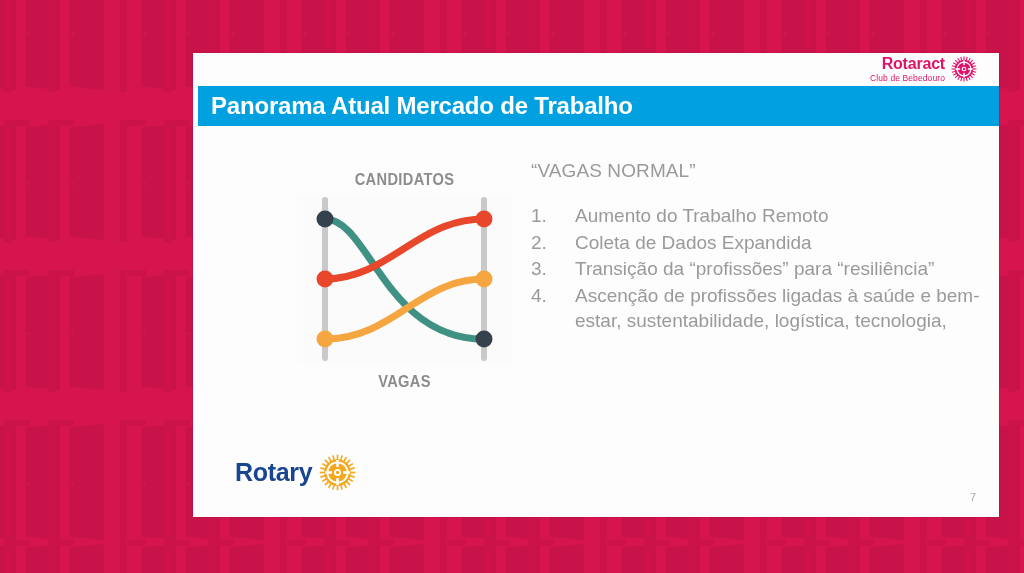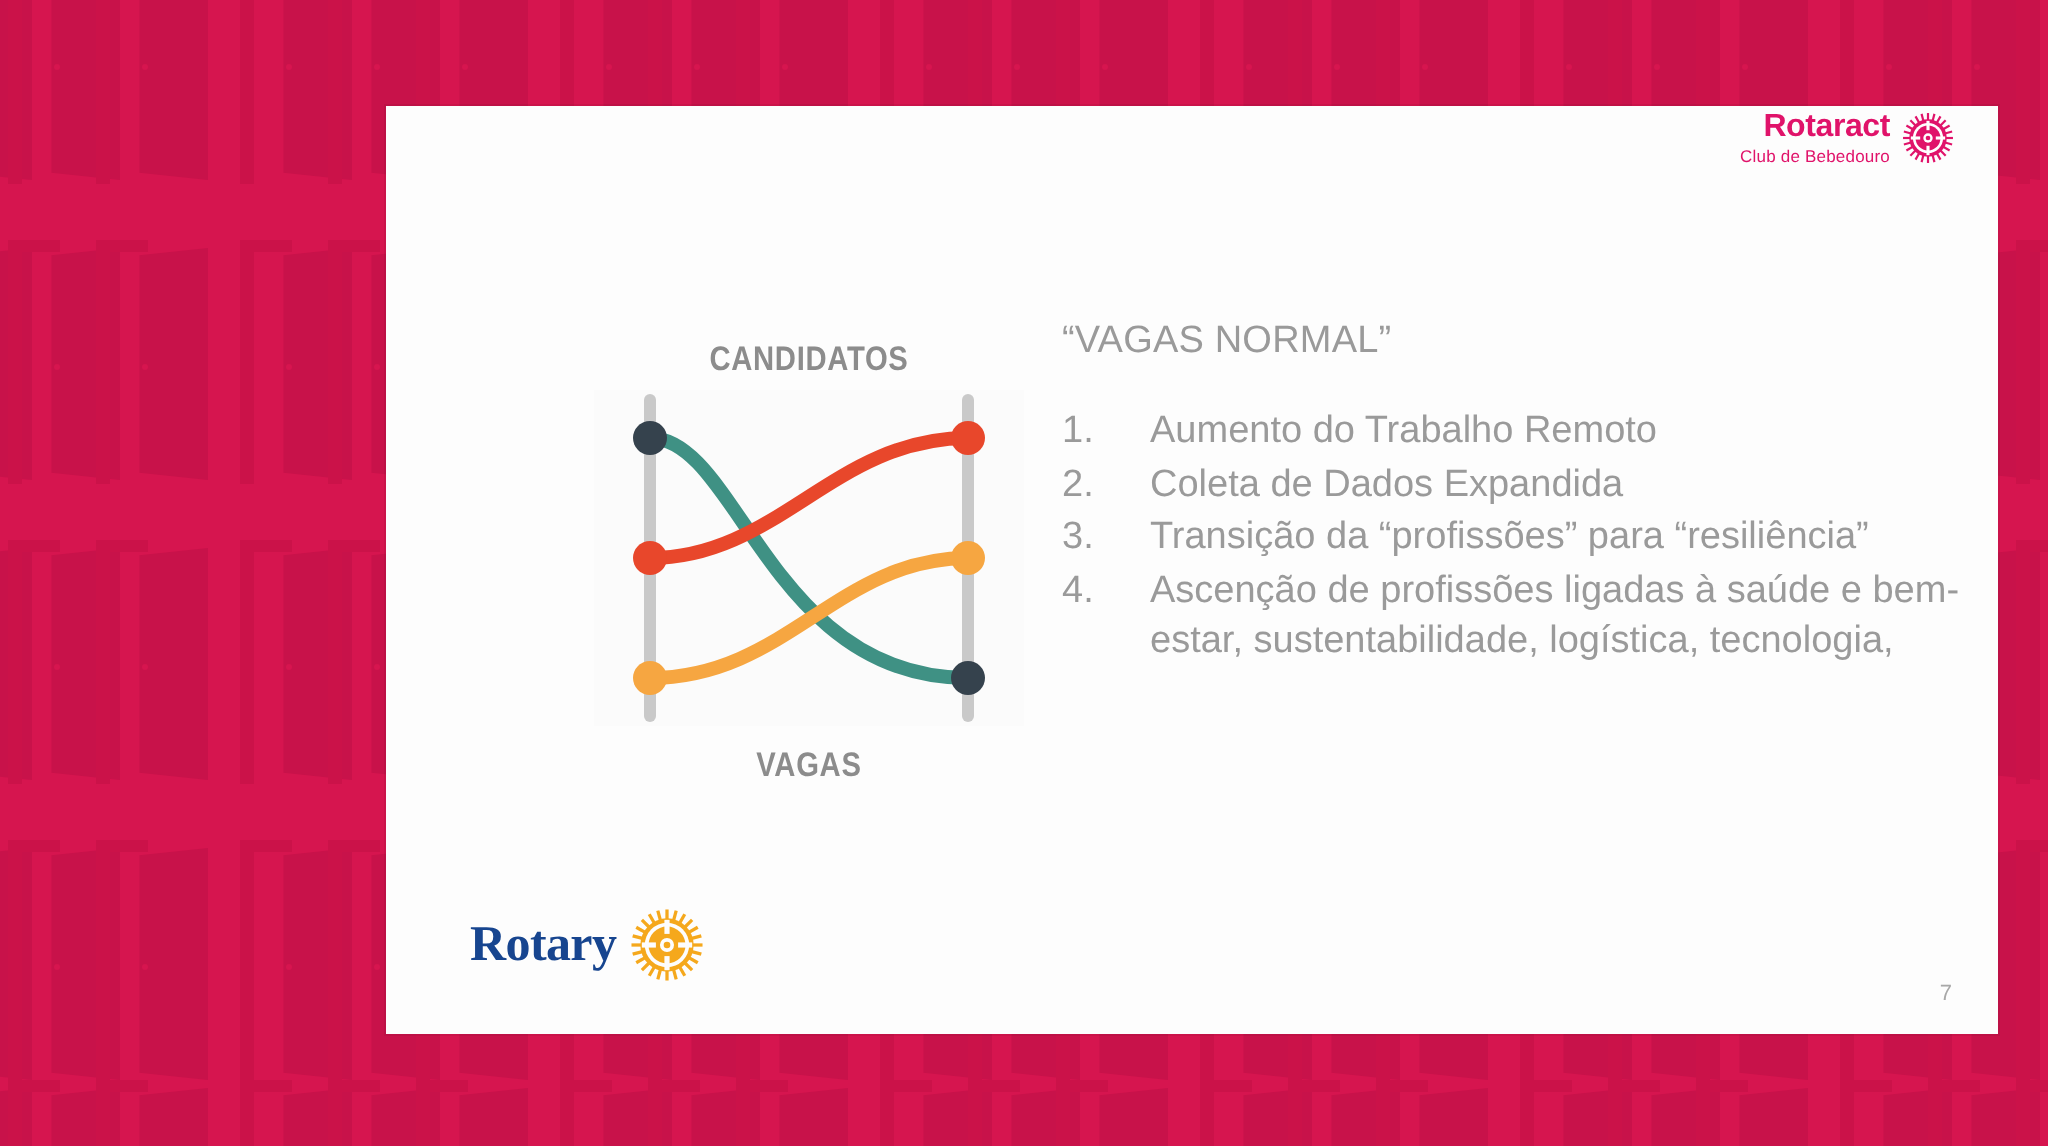--- a/index.html
+++ b/index.html
@@ -224,21 +224,20 @@
     bottom: 26px;
     display: flex;
     align-items: center;
     gap: 7px;
   }
   #rotary .ry-text {
     font-size: 25px;
     font-weight: bold;
     color: #17458f;
     letter-spacing: -0.3px;
-    font-family: Liberation Serif, serif;
   }
   #rotary .ry-wheel {
     width: 37px;
     height: 37px;
   }
 
   
   #page-num {
     position: absolute;
     right: 23px;
@@ -1001,20 +1000,23 @@
           <circle cx="50" cy="50" r="9" fill="#ffffff"></circle>
           <circle cx="50" cy="50" r="4.5" fill="#e0136a"></circle>
           <rect x="47" y="17" width="6" height="18" fill="#ffffff"></rect>
           <rect x="47" y="65" width="6" height="18" fill="#ffffff"></rect>
           <rect x="17" y="47" width="18" height="6" fill="#ffffff"></rect>
           <rect x="65" y="47" width="18" height="6" fill="#ffffff"></rect>
         </g>
       </svg>
     </div>
 
+    <div id="title-band">
+      <div class="title-text">Panorama Atual Mercado de Trabalho</div>
+    </div>
 
     <div id="body-area">
 
       <div id="graphic">
         <div class="gr-label top">CANDIDATOS</div>
         <svg class="gr-plot" viewBox="0 0 215 168">
           <rect x="0" y="0" width="215" height="168" fill="#fbfbfb"></rect>
 
           <rect x="25" y="2" width="6" height="164" rx="3" fill="#c9c9c9"></rect>
           <rect x="184" y="2" width="6" height="164" rx="3" fill="#c9c9c9"></rect>

